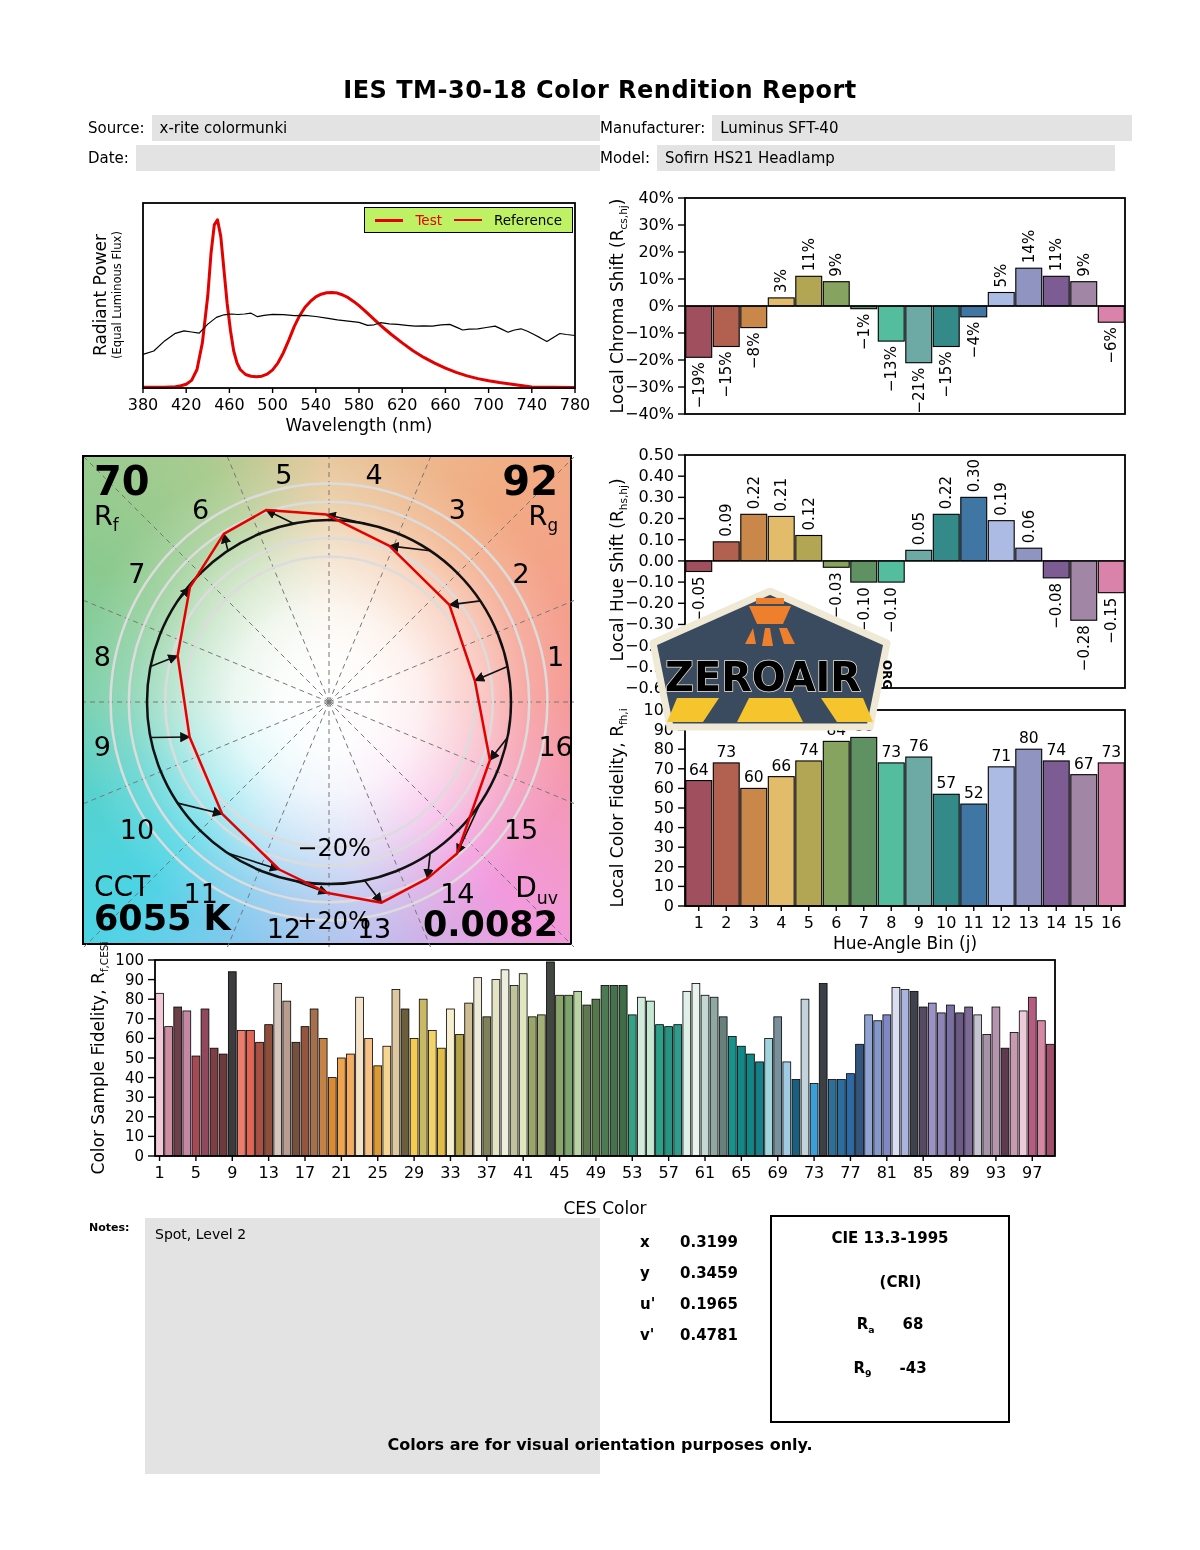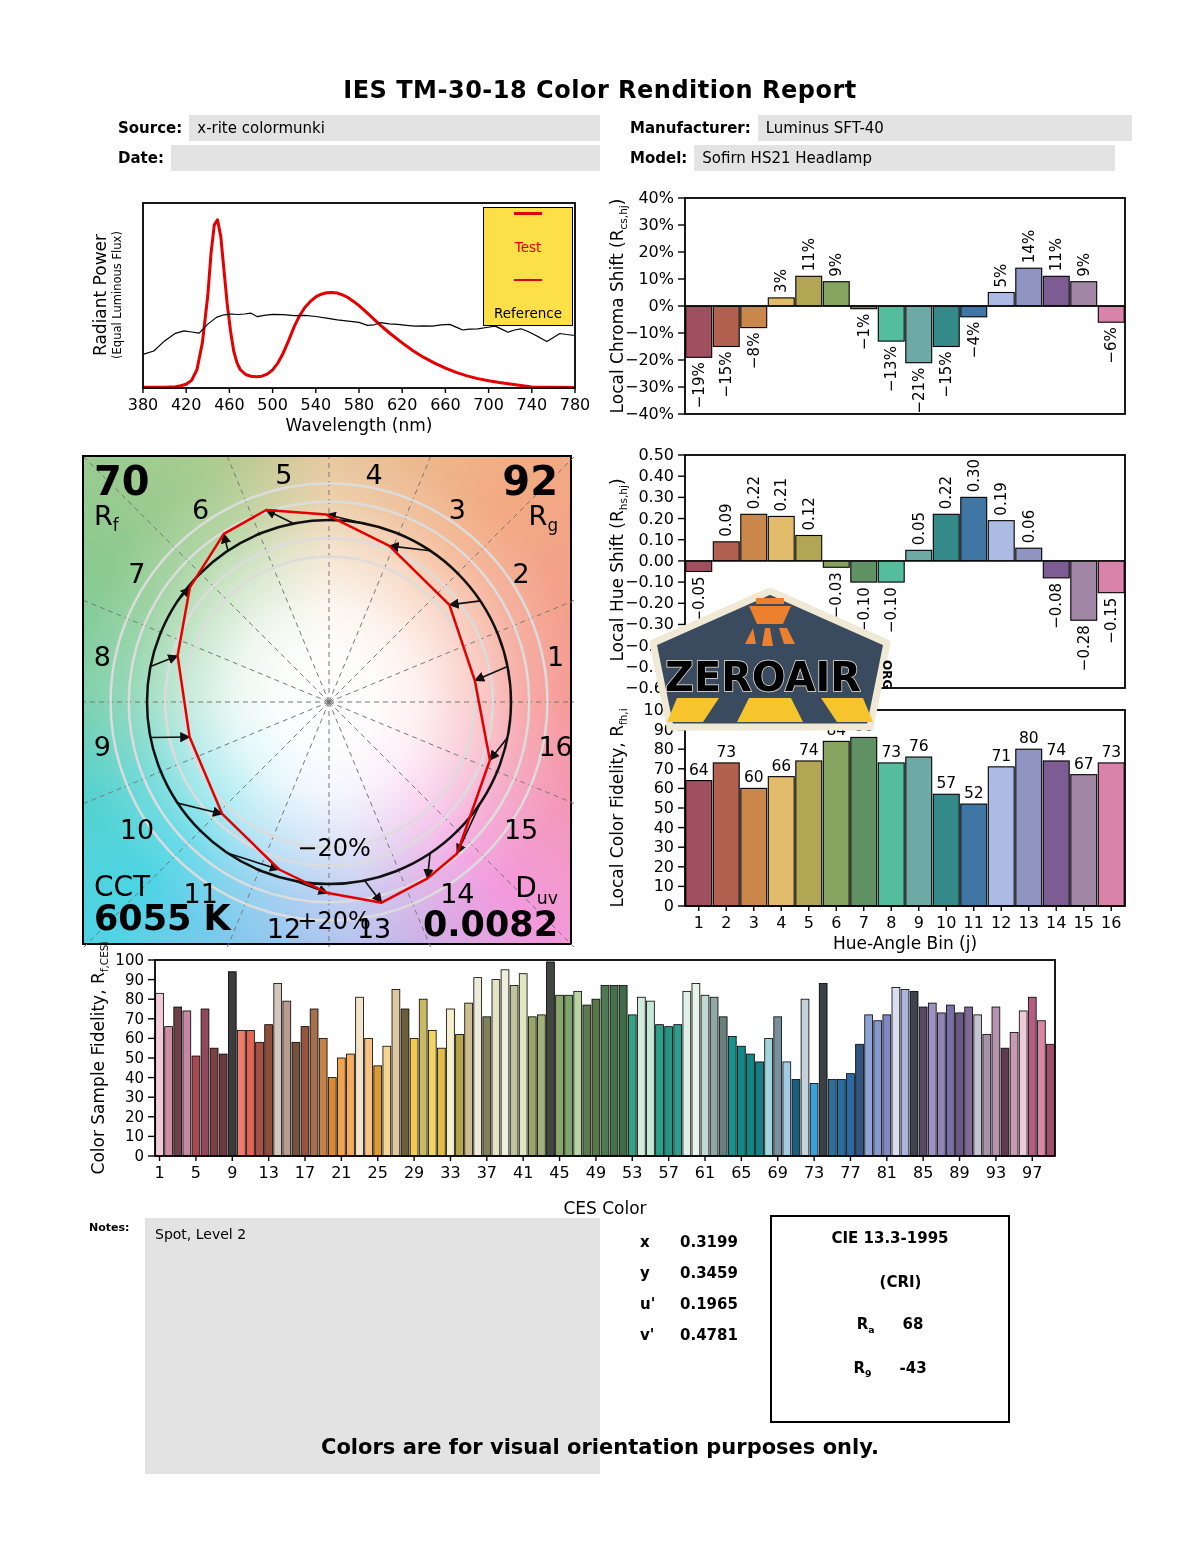--- a/index.html
+++ b/index.html
@@ -1,29 +1,29 @@
 <!DOCTYPE html>
 <html><head>
 <meta charset="utf-8">
 <style>
   html,body{margin:0;padding:0;background:#fff;}
   body{font-family:"DejaVu Sans","Liberation Sans",sans-serif;color:#000;}
   .page{position:relative;width:1200px;height:1550px;background:#fff;overflow:hidden;}
   .title{position:absolute;top:76px;left:0;width:100%;text-align:center;font-size:24px;font-weight:700;letter-spacing:0.5px;}
   .field{position:absolute;display:flex;align-items:center;gap:7px;height:26px;font-size:15px;}
-  .field .lab{font-weight:700;white-space:nowrap;margin-left:30px;}
+  .field .lab{font-weight:400;white-space:nowrap;}
   .field .box{flex:1;background:#e3e3e3;height:26px;line-height:26px;padding:0 8px;white-space:nowrap;overflow:hidden;}
   .chart{position:absolute;}
   .chart svg{position:absolute;left:0;top:0;}
   .vlab{position:absolute;white-space:nowrap;transform:translate(-50%,-50%) rotate(-90deg);font-size:17px;z-index:2;}
   .vlab .c{display:block;text-align:center;}
   .vlab .c2{font-size:11.5px;}
   .xlab{position:absolute;text-align:center;font-size:17px;}
   sub{font-size:0.62em;}
-  .legend{position:absolute;top:14px;right:22px;display:flex;align-items:center;gap:24px;border:1px solid #000;background:#fde047;padding:4px 10px;font-size:13.5px;z-index:2;flex-direction:column;}
+  .legend{position:absolute;top:14px;right:22px;display:flex;align-items:center;gap:12px;border:1px solid #000;background:#bef264;padding:4px 10px;font-size:13.5px;z-index:2;}
   .leg-line{display:inline-block;width:28px;border-top:3px solid #e50000;}
   .leg-line.thin{border-top-width:2px;}
   .leg-test{color:#e50000;}
   
   .cvg{position:absolute;left:82px;top:455px;width:490px;height:490px;border:2px solid #000;box-sizing:border-box;
        background:
         radial-gradient(circle at 50% 50%, rgba(255,255,255,1) 0%, rgba(255,255,255,0.97) 14%, rgba(255,255,255,0.85) 27%, rgba(255,255,255,0.55) 42%, rgba(255,255,255,0.18) 58%, rgba(255,255,255,0) 74%),
         conic-gradient(from 0deg at 50% 50%, #e7c79b 0deg, #f2ab82 40deg, #f69794 90deg, #f29ade 138deg, #b9c2ee 172deg, #86c8ee 200deg, #4cd4e4 225deg, #56d2cf 248deg, #7ccfa9 272deg, #8bca8f 300deg, #a9cc90 332deg, #e7c79b 360deg);}
   .cvg .corner{position:absolute;z-index:3;line-height:1.02;}
   .cvg .big{font-size:40px;font-weight:700;}
@@ -40,21 +40,21 @@
   .notes-label{position:absolute;left:89px;top:1221px;font-weight:700;font-size:11px;}
   .notes-box{position:absolute;left:145px;top:1218px;width:455px;height:256px;background:#e3e3e3;padding:8px 10px;box-sizing:border-box;font-size:14px;}
   .chroma-rows{position:absolute;left:640px;top:1233px;font-size:15px;font-weight:700;}
   .chroma-rows .row{display:flex;gap:18px;margin-bottom:13px;}
   .chroma-rows .l{width:22px;}
   .cri{position:absolute;left:770px;top:1215px;width:240px;height:208px;border:2px solid #000;box-sizing:border-box;background:#fff;text-align:center;font-weight:700;font-size:15px;}
   .cri .t{margin-top:12px;}
   .cri .s{margin-top:26px;margin-left:21px;}
   .cri .r{margin-top:24px;}
   .cri .r .val{display:inline-block;margin-left:28px;}
-  .footer{position:absolute;left:0;top:1435px;width:100%;text-align:center;font-weight:700;font-size:21px;}
+  .footer{position:absolute;left:0;top:1435px;width:100%;text-align:center;font-weight:700;font-size:16px;}
   svg text{fill:#000;}
 </style>
 </head>
 <body>
 
 <div class="page">
 
   <div class="title">IES TM-30-18 Color Rendition Report</div>
 
   <div class="field" style="left:88px;top:115px;width:512px;">

